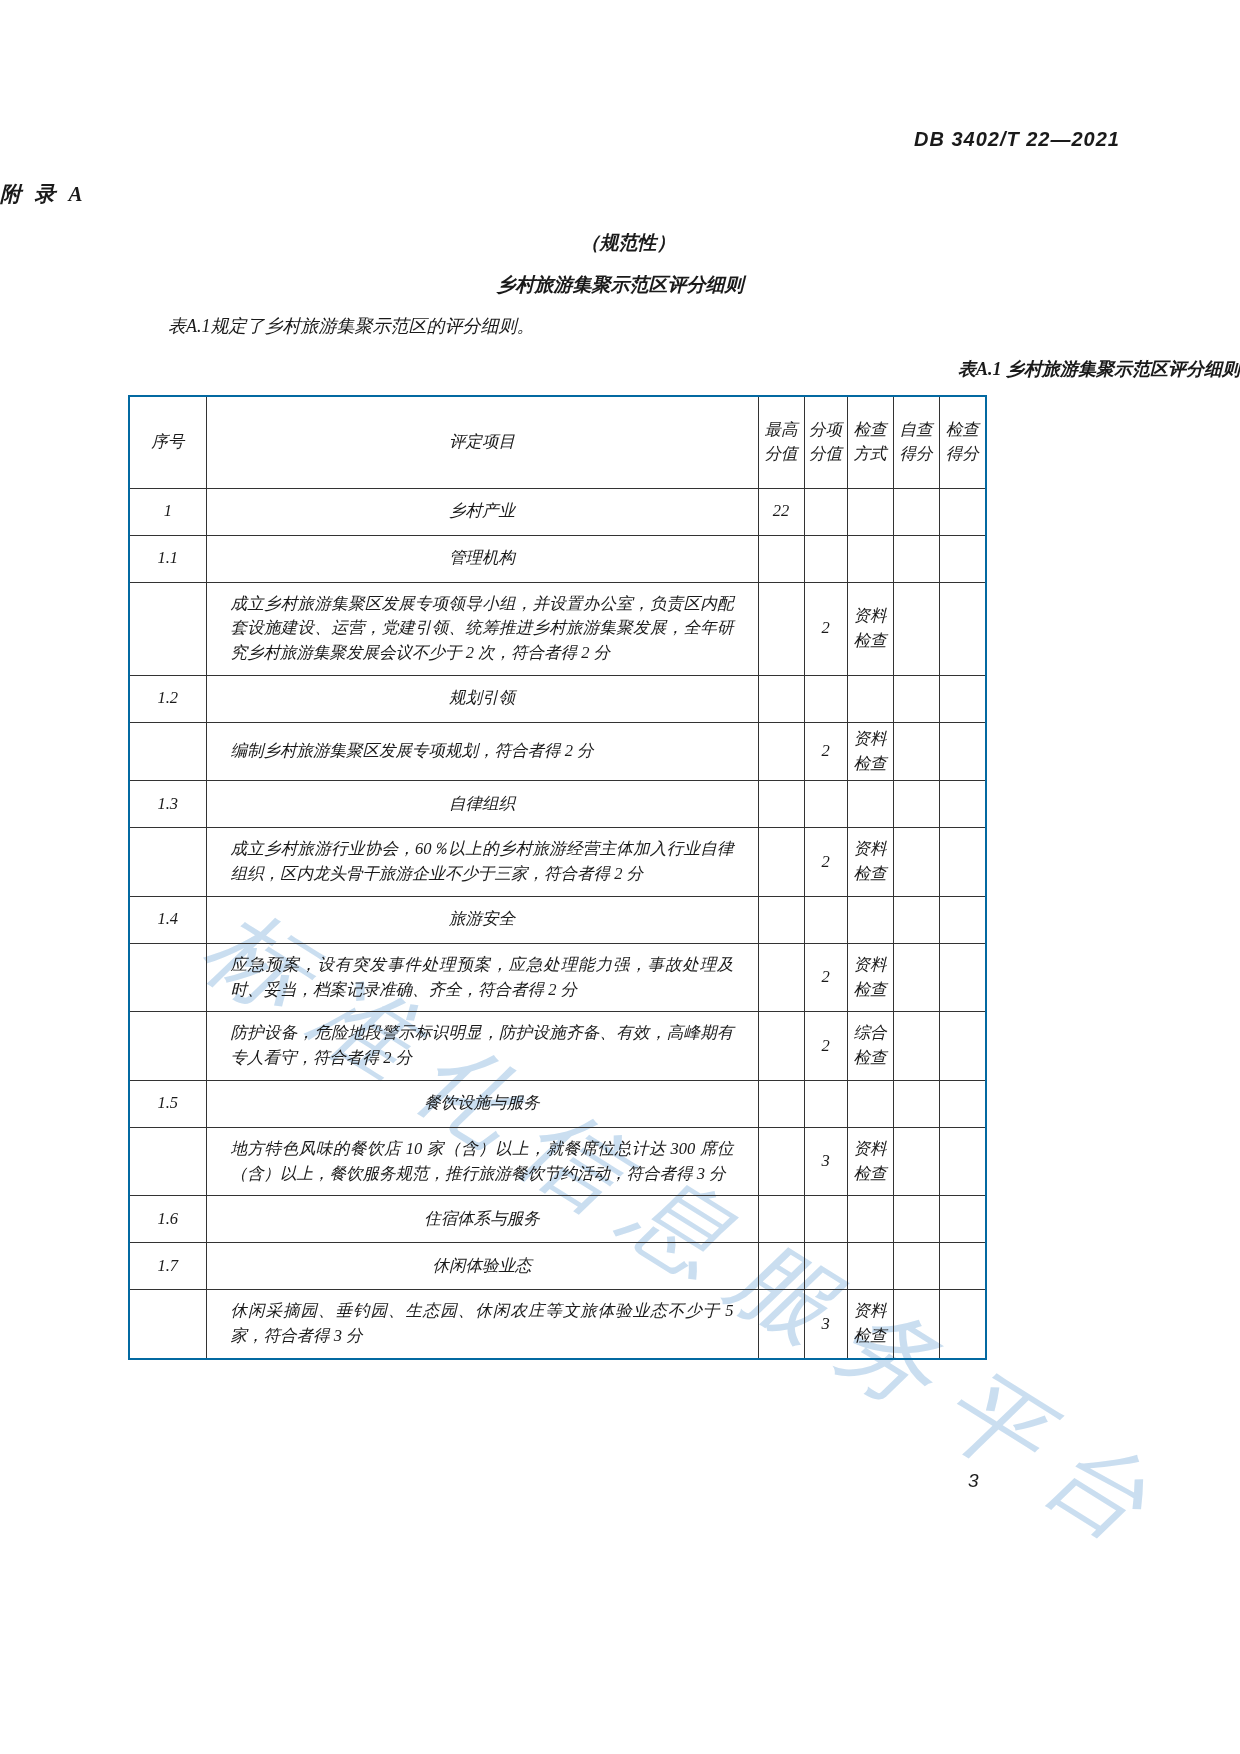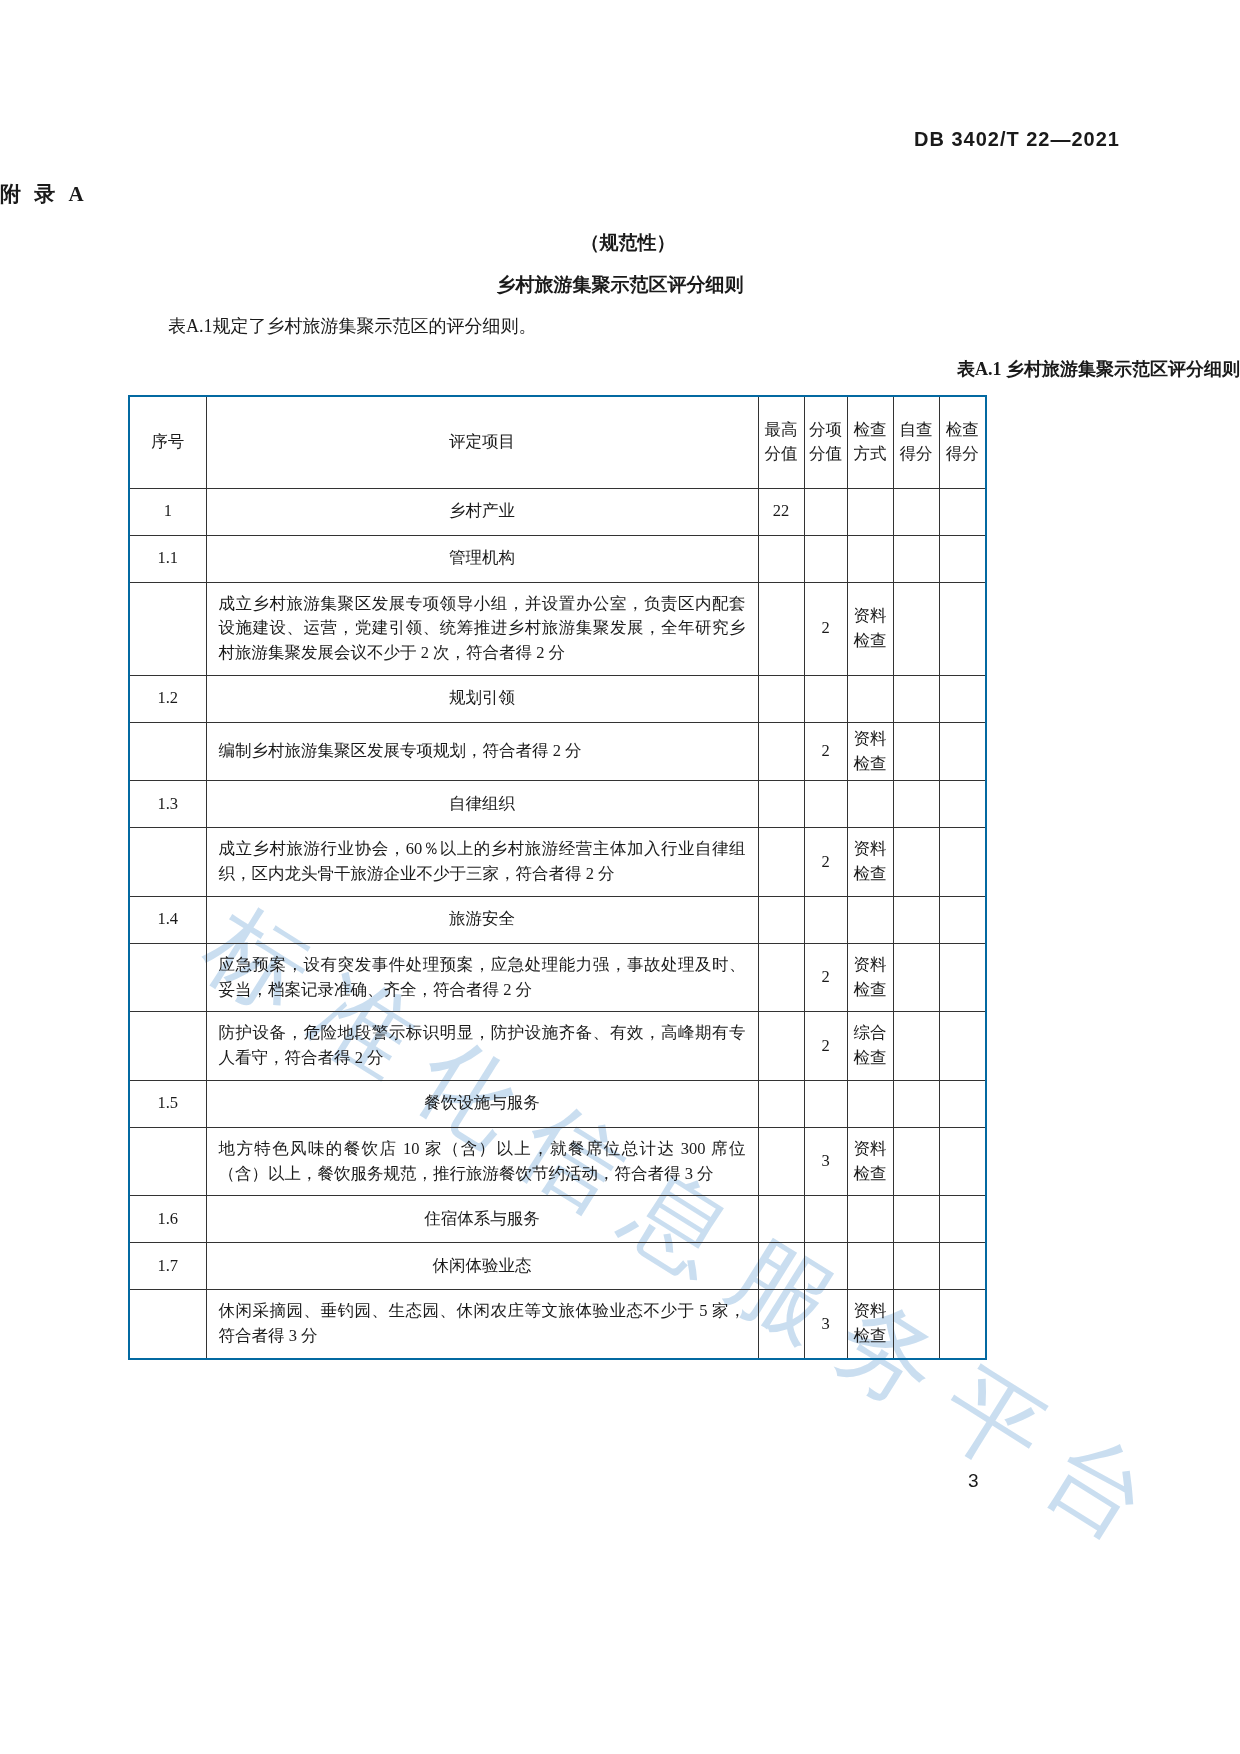--- a/index.html
+++ b/index.html
@@ -7,20 +7,21 @@
   body {
     width: 1240px; height: 1754px;
     font-family: "Liberation Serif", "DejaVu Serif", serif;
     color: #1a1a1a;
     position: relative;
   }
   .page {
     position: absolute; inset: 0;
     background: #ffffff;
     overflow: hidden;
+    font-style: italic;
   }
   .doc-code {
     position: absolute; top: 128px; right: 120px;
     font-size: 20px; letter-spacing: 1px;
     font-family: "Liberation Sans", "DejaVu Sans", sans-serif;
     font-weight: bold;
   }
   .appendix-title {
     position: absolute; top: 180px; left: 0; width: 100%;
     text-align: left; font-size: 21px; font-weight: bold;
@@ -61,21 +62,21 @@
     text-align: center;
     padding: 2px 4px;
     line-height: 1.5;
   }
   table.score-table td {
     text-align: center;
     padding: 4px 6px;
     line-height: 1.5;
   }
   tr.section td, tr.sub td { height: 47px; }
-  tr.detail td.item-cell { padding: 9px 12px; text-align: justify; margin-left: 48px; }
+  tr.detail td.item-cell { padding: 9px 24px; text-align: justify; margin-left: 48px; }
   td.item-cell { text-align: left; padding-left: 8px; }
   col.c-no    { width: 77px; }
   col.c-item  { width: 552px; }
   col.c-max   { width: 46px; }
   col.c-sub   { width: 43px; }
   col.c-meth  { width: 46px; }
   col.c-self  { width: 46px; }
   col.c-check { width: 47px; }
   .watermark {
     position: absolute;

